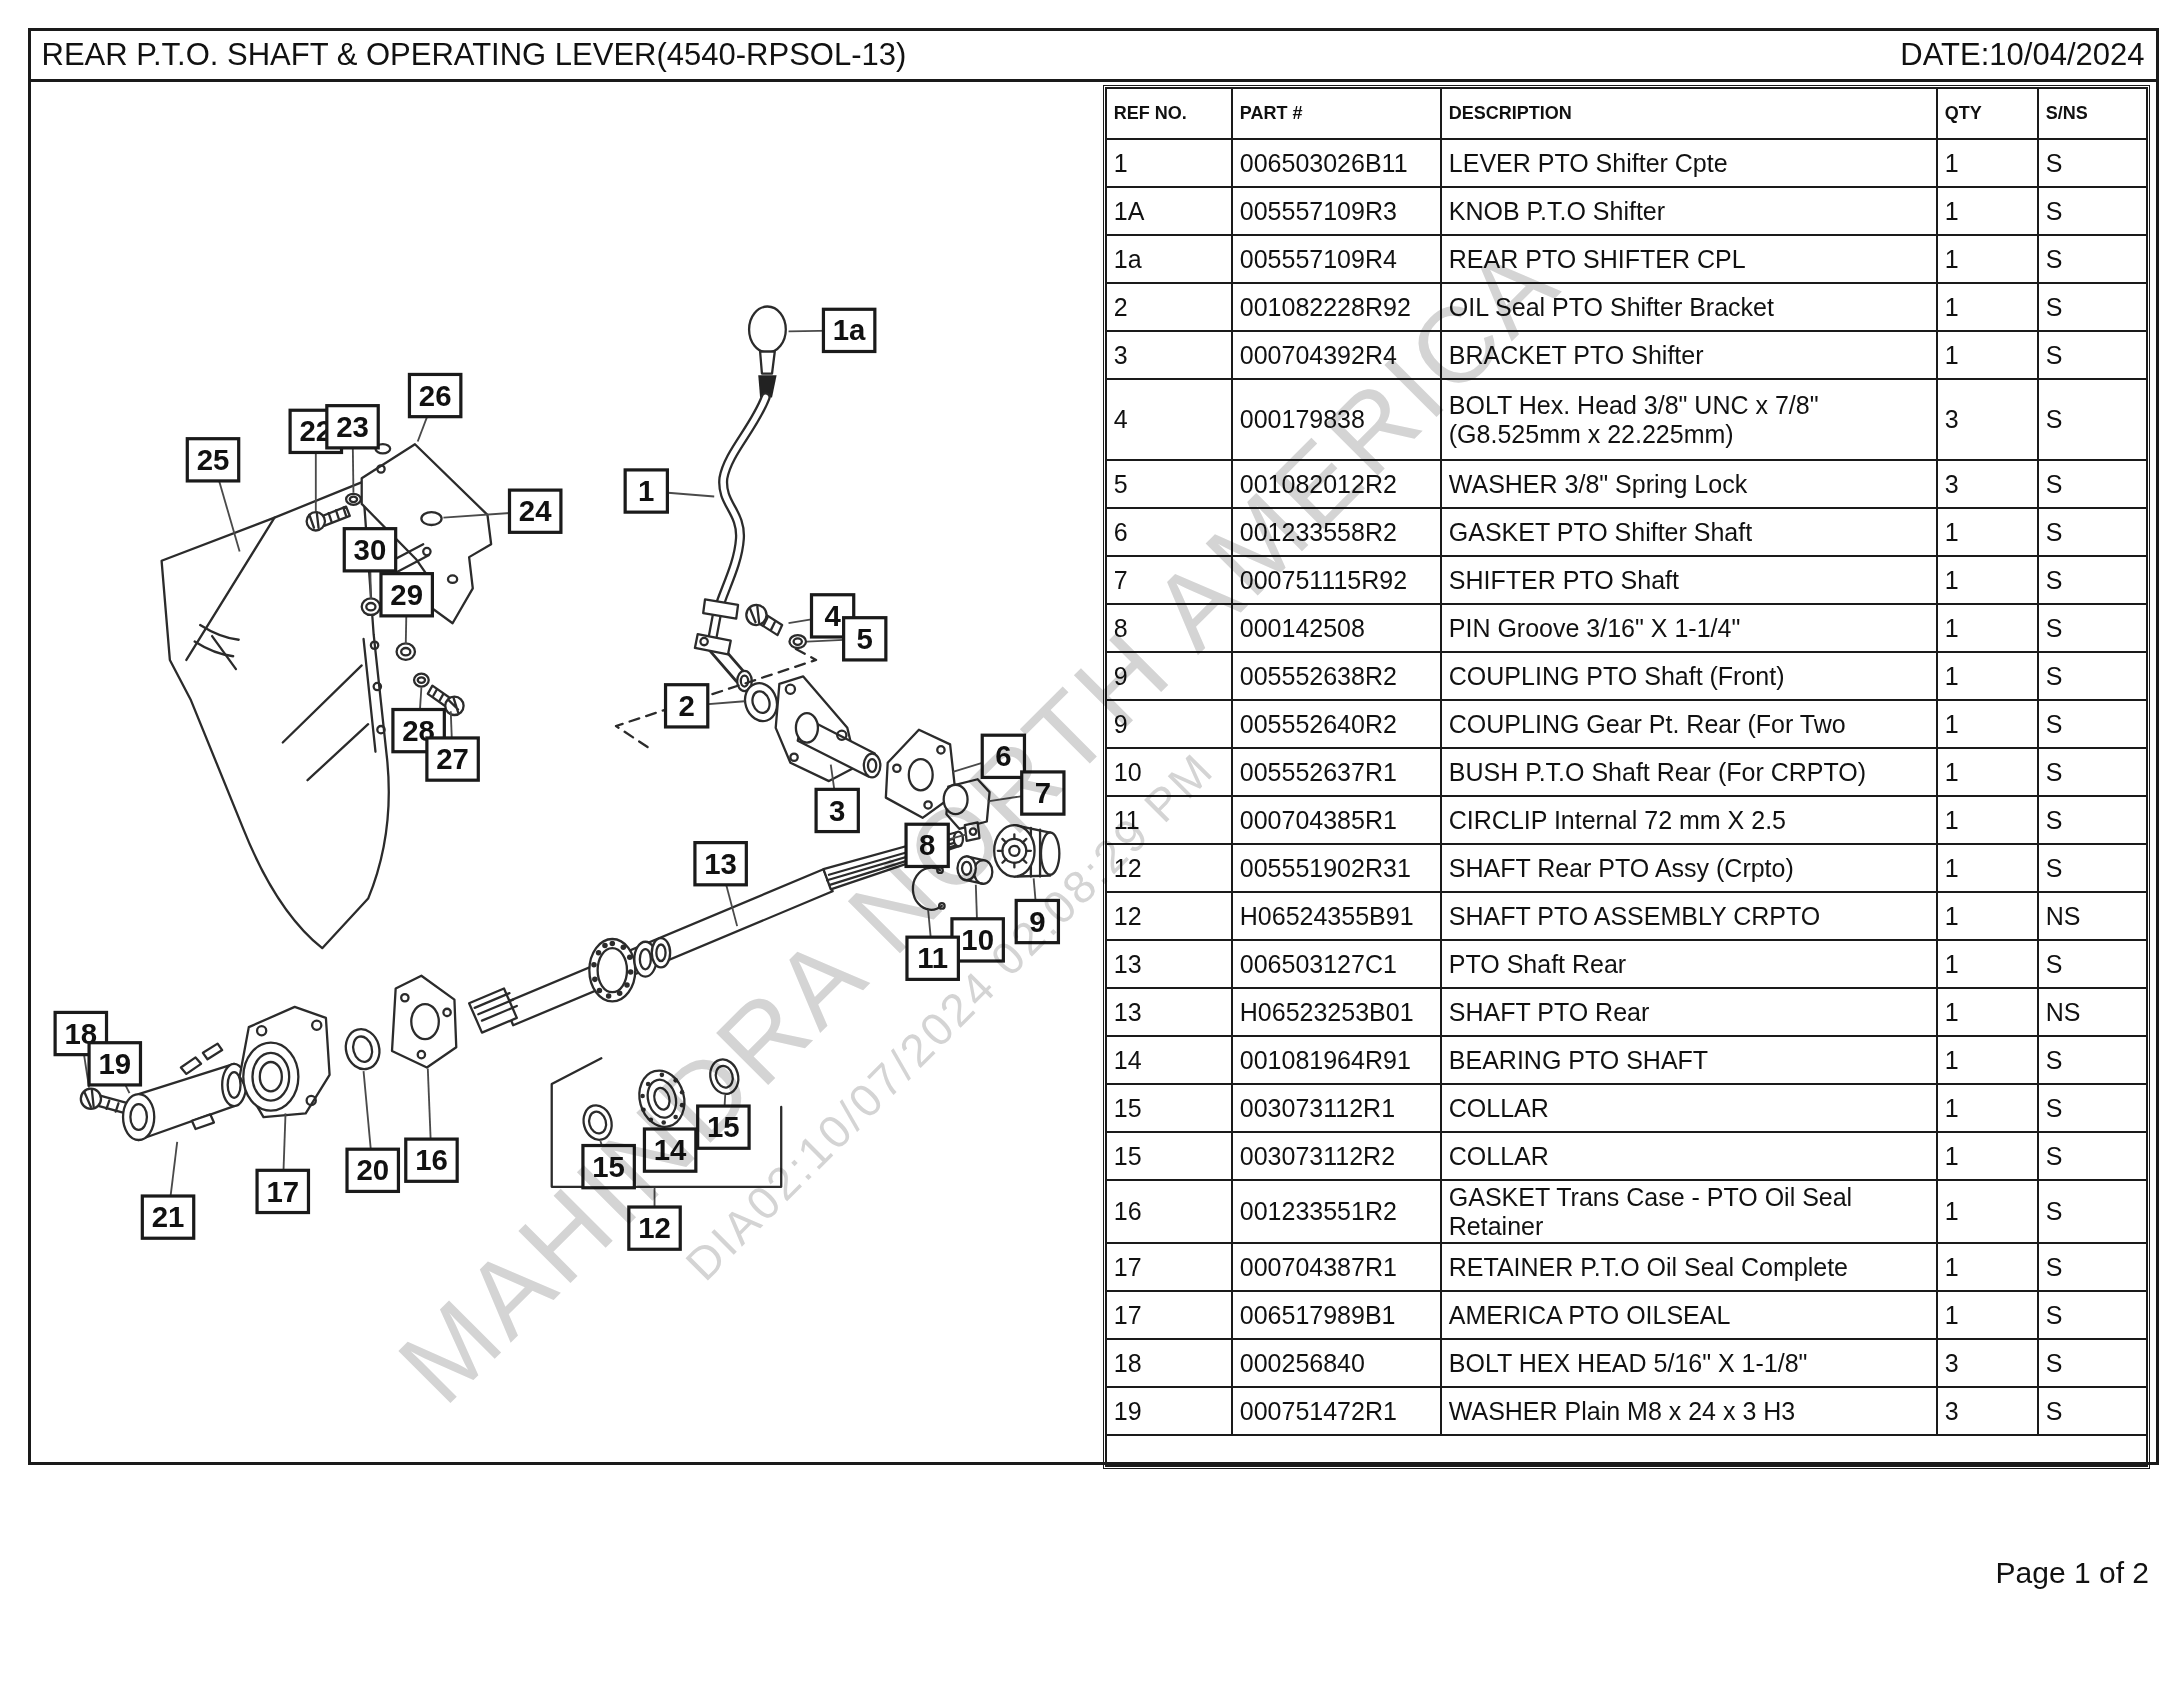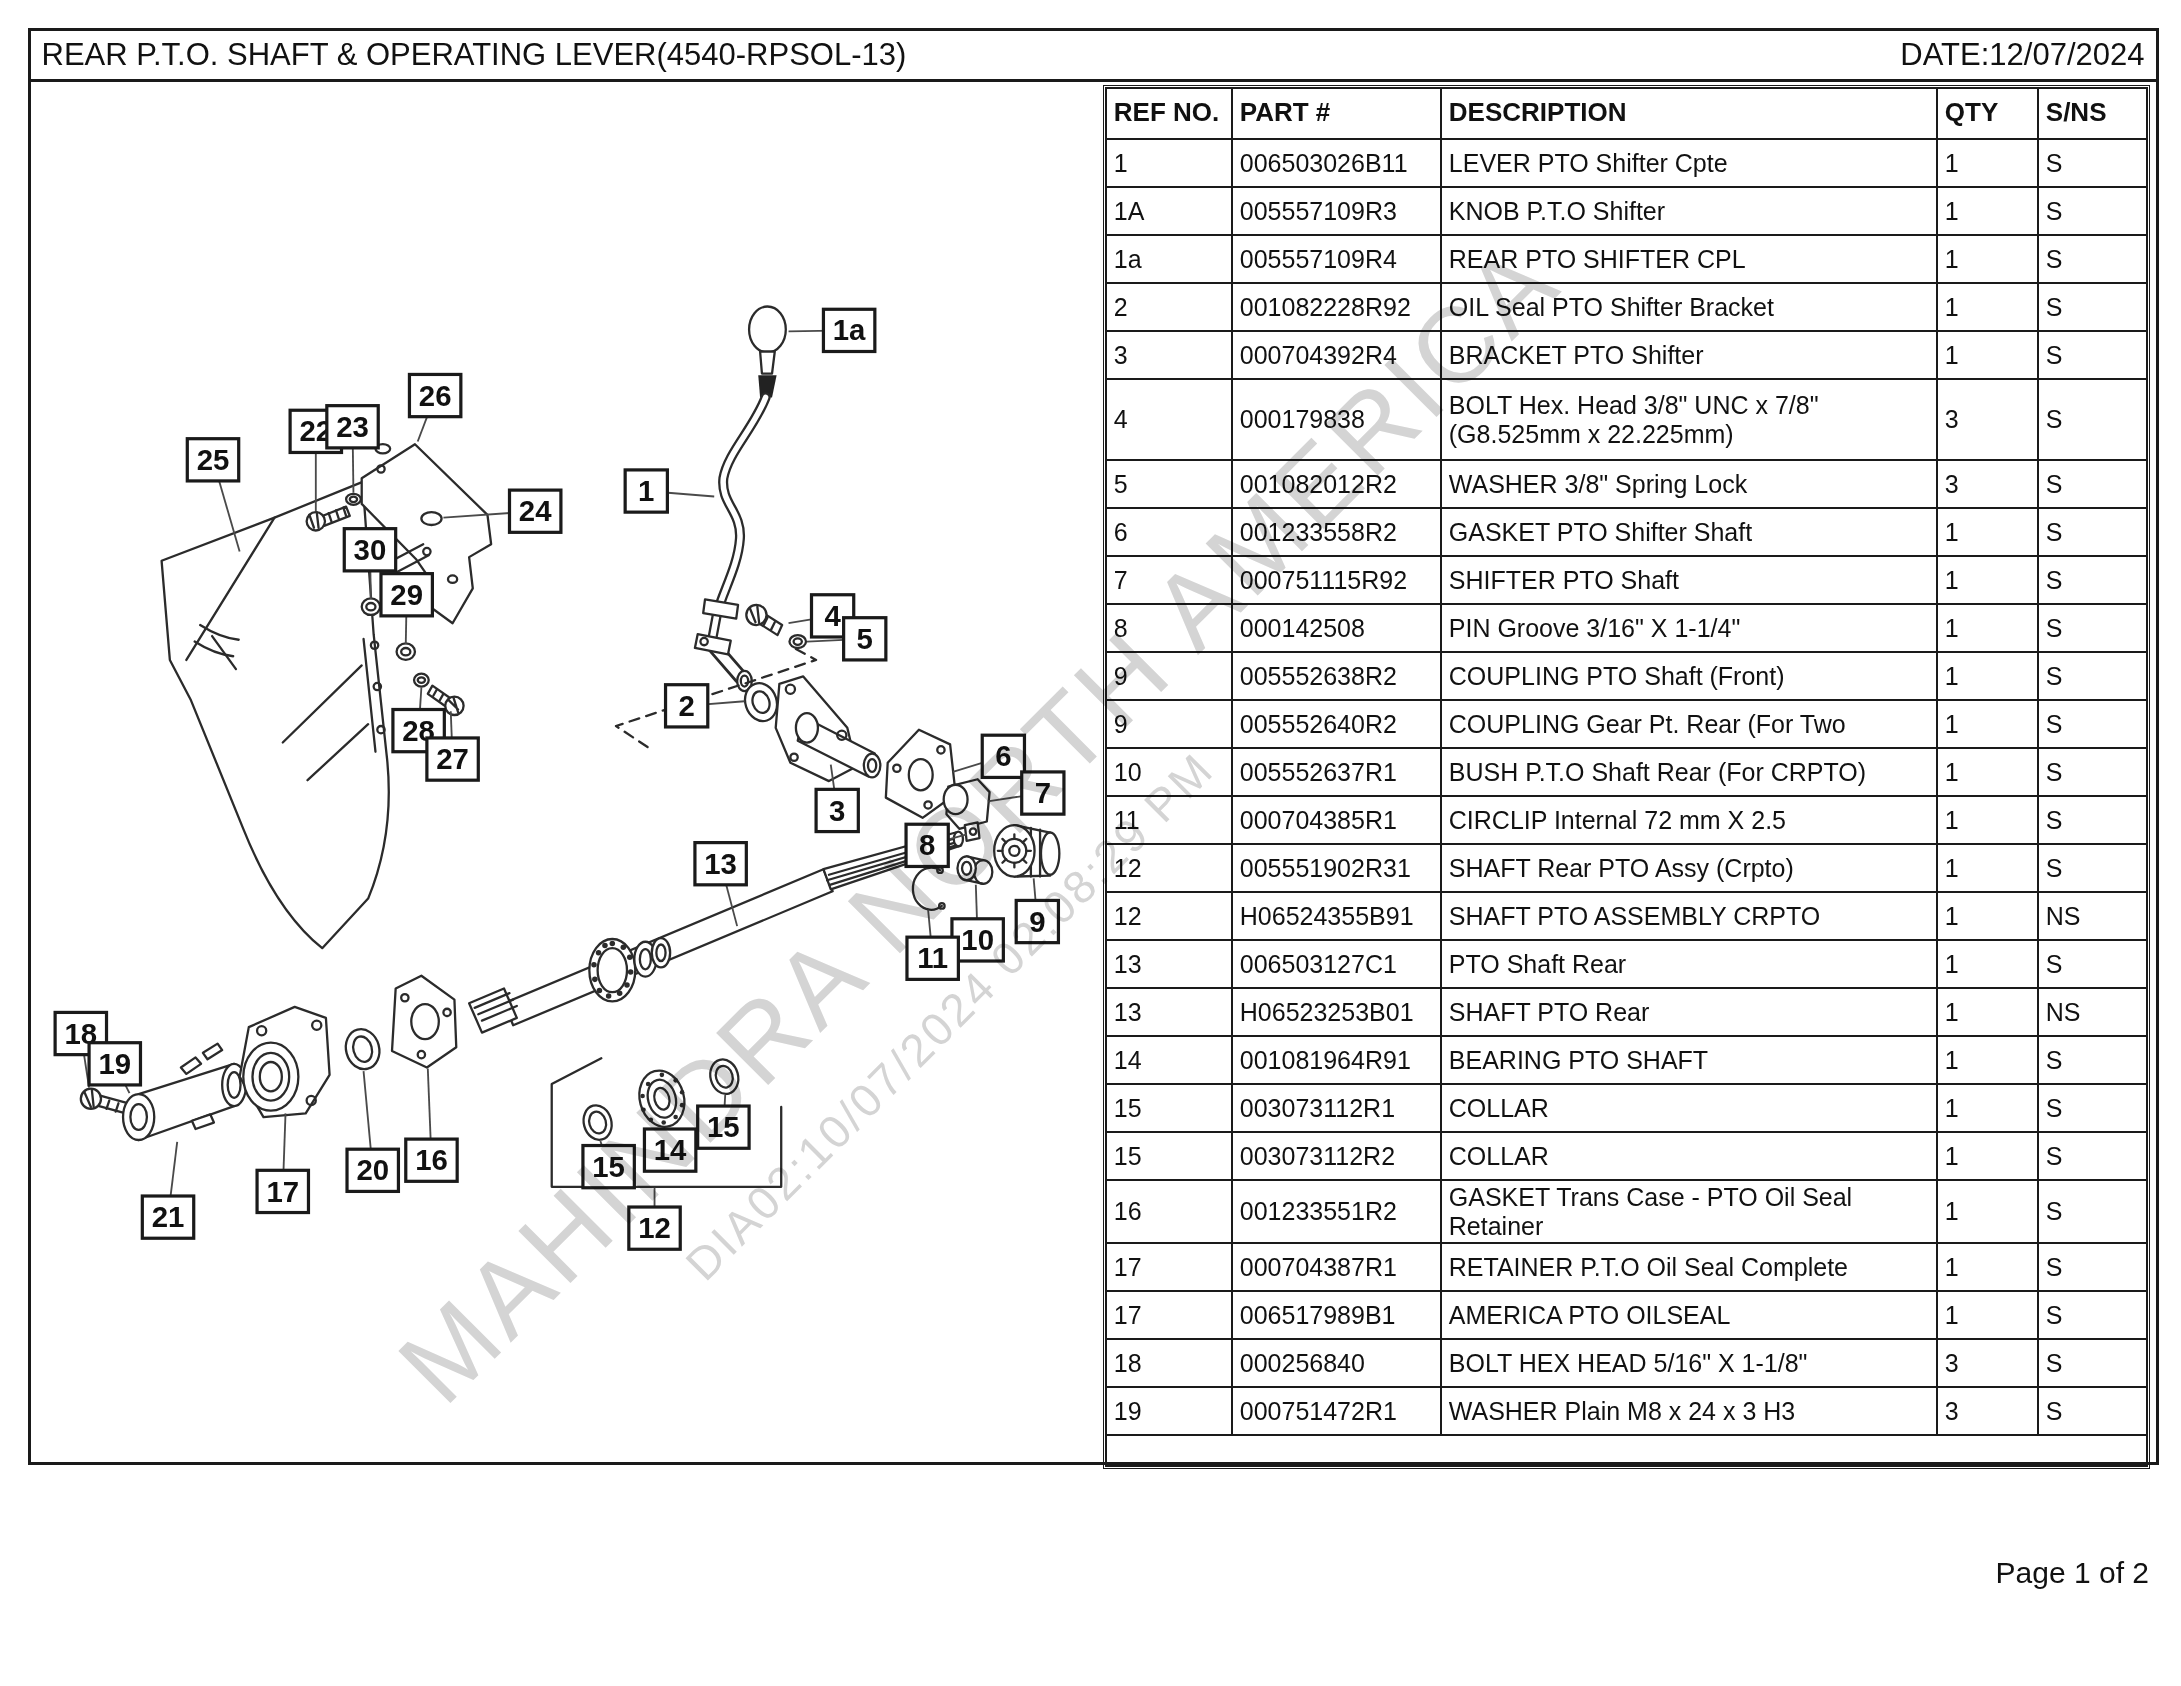--- a/index.html
+++ b/index.html
@@ -26,21 +26,21 @@
   }
   table.parts col.c-ref  { width:126px; }
   table.parts col.c-part { width:209px; }
   table.parts col.c-desc { width:496px; }
   table.parts col.c-qty  { width:101px; }
   table.parts col.c-sns  { width:109px; }
   table.parts th, table.parts td {
     border:2.8px solid #1a1a1a; text-align:left; vertical-align:middle;
     padding:1.8px 7.3px; font-size:25px; line-height:1.15; overflow:hidden;
   }
-  table.parts th { font-size:26px; font-weight:bold; height:46px; }
+  table.parts th { font-size:18px; font-weight:bold; height:46px; }
   table.parts tr { height:48px; }
   table.parts tr.tall { height:81px; }
   table.parts tr.empty-row { height:31px; }
   .footer-block {
     position:absolute; left:35px; top:1554px; font-size:28.5px; line-height:35px;
     letter-spacing:-0.3px; white-space:nowrap;
   }
   .page-label { position:absolute; right:33px; top:1556px; font-size:30px; }
   .wm {
     position:absolute; white-space:nowrap; color:#d4d4d4; z-index:6;
@@ -52,21 +52,21 @@
 </style>
 </head>
 <body>
 
 <div class="page">
 
   <div class="main-border">
 
     <div class="title-bar">
       <span>REAR P.T.O. SHAFT &amp; OPERATING LEVER(4540-RPSOL-13)</span>
-      <span>DATE:12/07/2024</span>
+      <span>DATE:10/04/2024</span>
     </div>
 
     <svg class="diagram-svg" width="1074" height="1372" viewBox="34 92 1170 1494">
       <g stroke="#2b2b2b" stroke-width="2.5" fill="none" stroke-linejoin="round" stroke-linecap="round">
 
         <g>
           <path fill="#fff" d="M 173,610 L 296,563 L 392,524 L 404,690 L 418,820 Q 428,905 398,978 L 348,1032 Q 298,992 262,902 L 205,762 L 182,718 Z"></path>
           <path d="M 296,563 L 200,718"></path>
           <path d="M 393,695 L 406,818"></path>
           <circle cx="405" cy="702" r="4"></circle>

